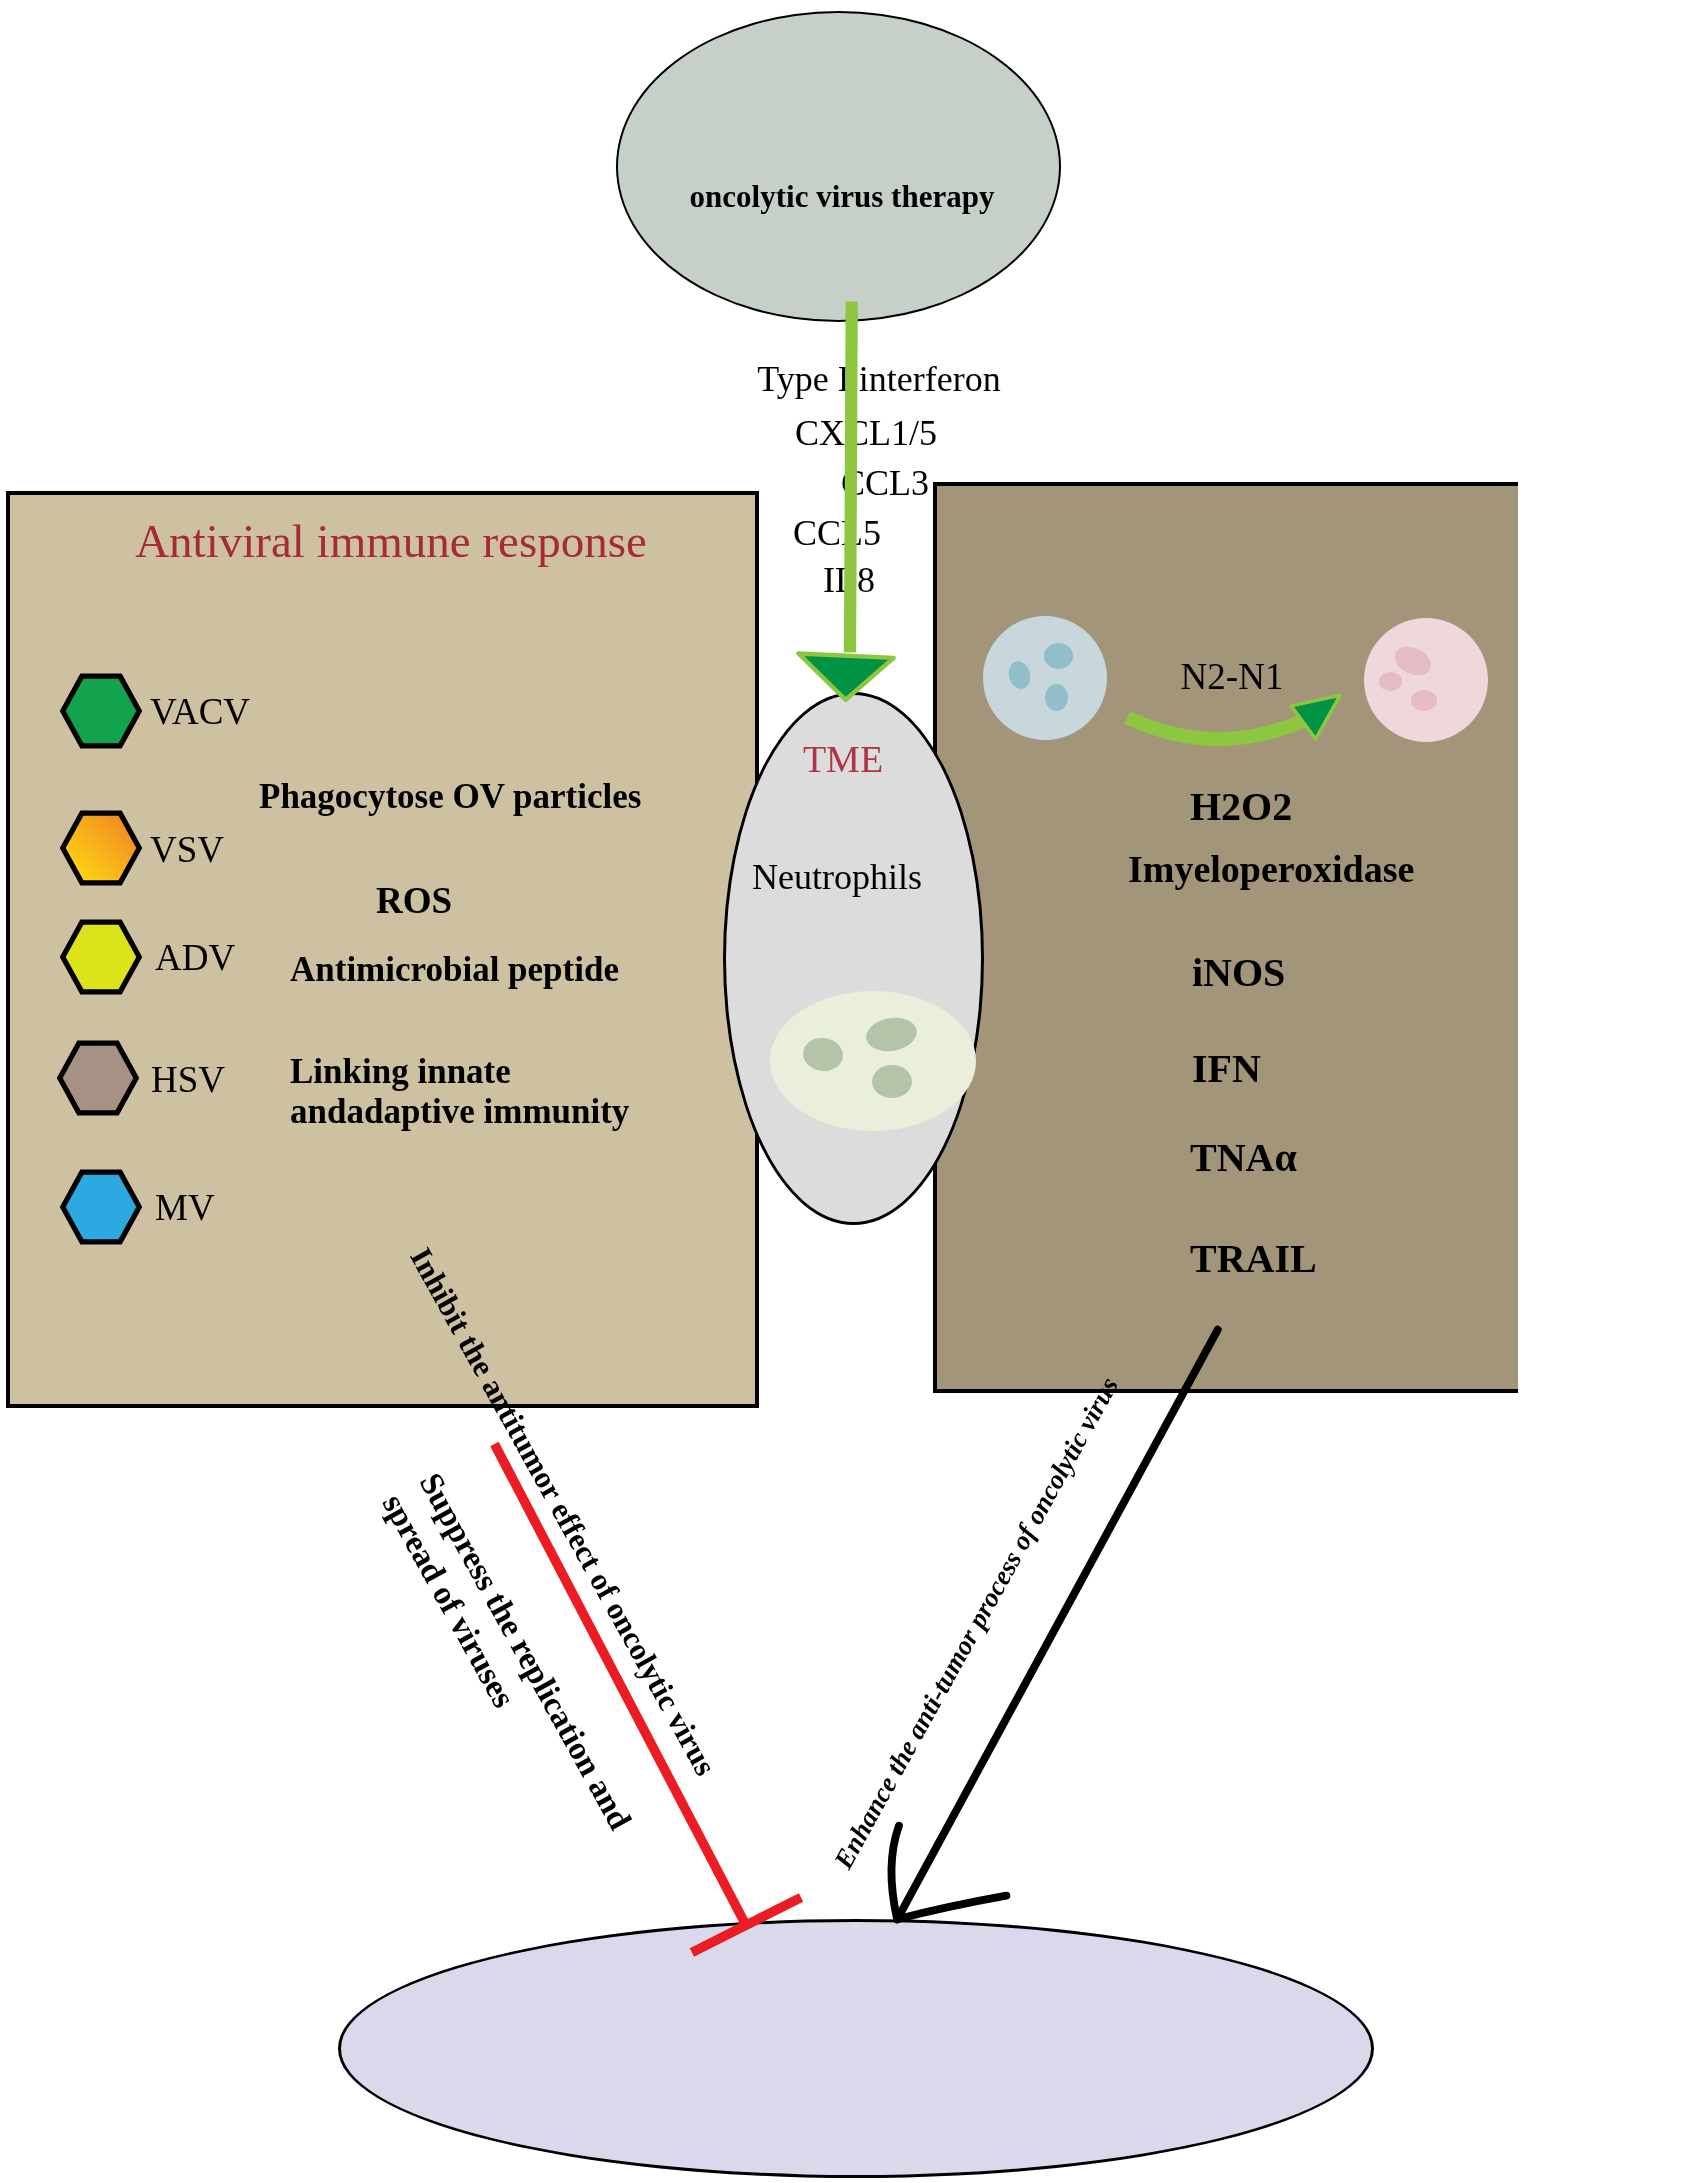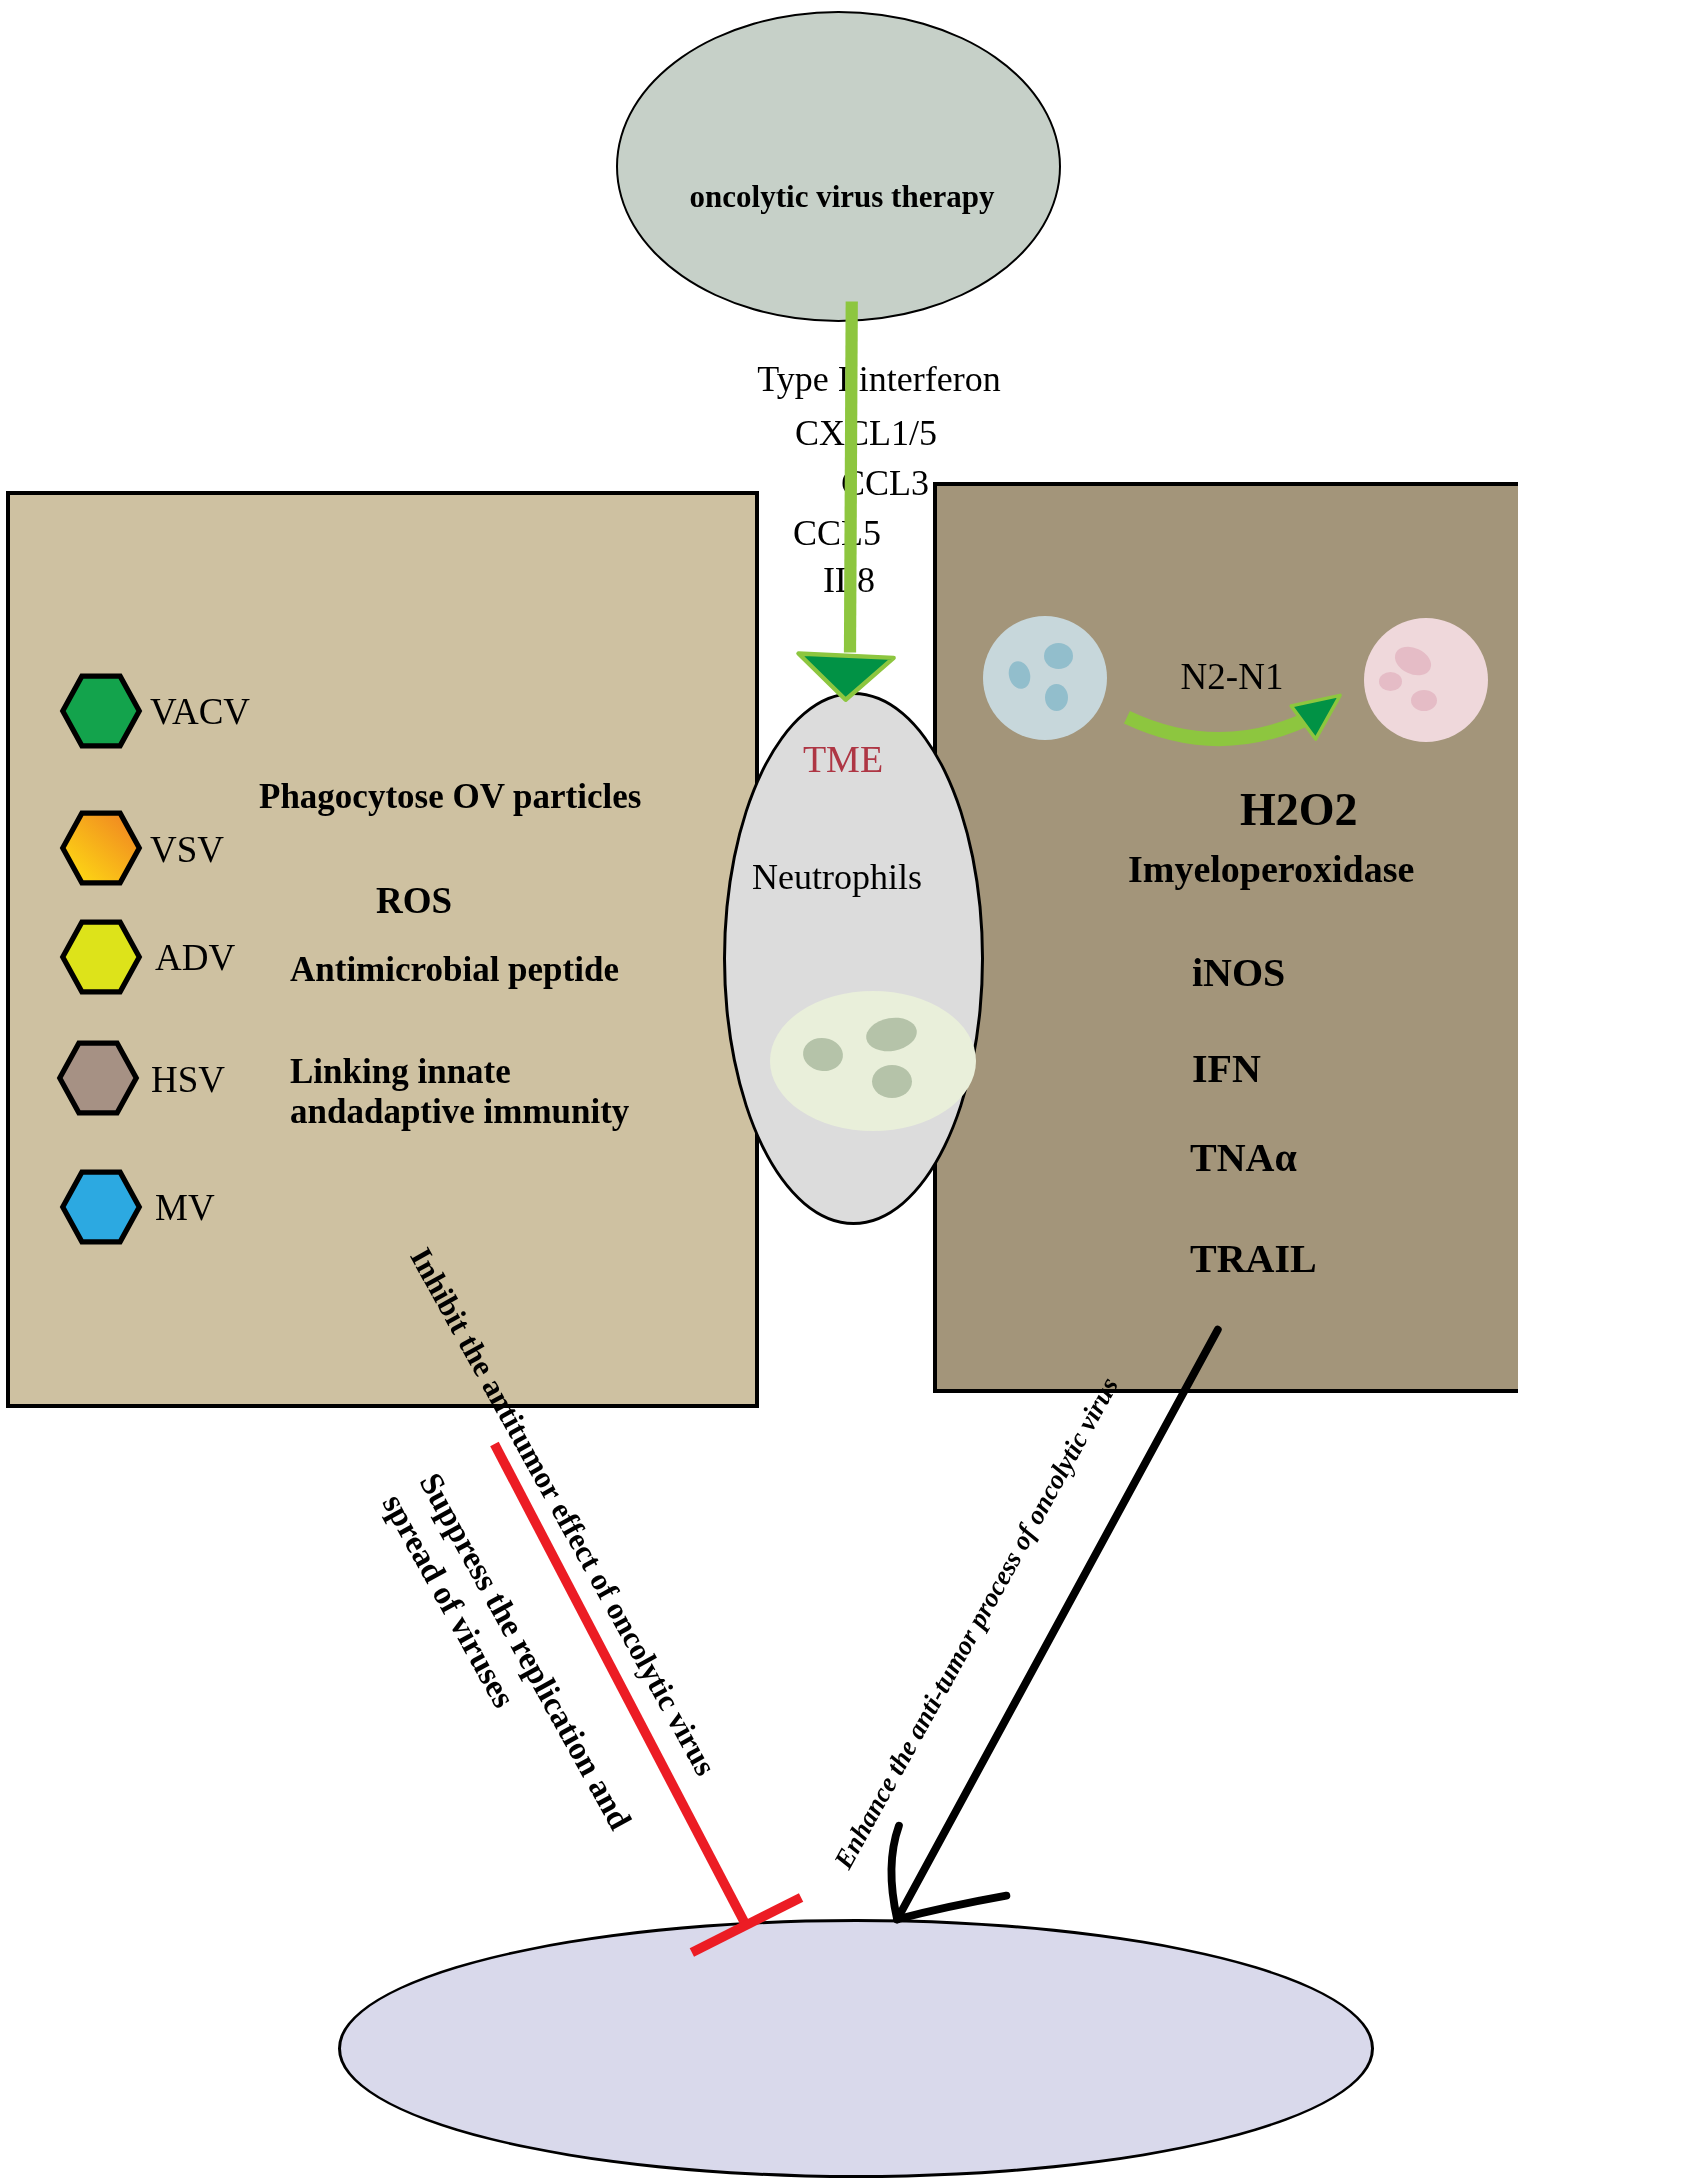--- a/index.html
+++ b/index.html
@@ -26,20 +26,21 @@
   <div class="abs ellipse" style="left: 616px; top: 10.5px; width: 445px; height: 311px; background-color: rgb(198, 208, 200);"></div>
   <div class="abs cx nowrap bold" style="left:842px;top:179px;font-size:31px;color:#000;">oncolytic virus therapy</div>
 
   <div class="abs cx nowrap" style="left:879px;top:358px;font-size:36px;">Type I interferon</div>
   <div class="abs cx nowrap" style="left:866px;top:412px;font-size:36px;">CXCL1/5</div>
   <div class="abs cx nowrap" style="left:845px;top:462px;font-size:36px;margin-left:40px;">CCL3</div>
   <div class="abs cx nowrap" style="left:837px;top:512px;font-size:36px;">CCL5</div>
   <div class="abs cx nowrap" style="left:849px;top:559px;font-size:36px;">IL8</div>
 
   <div class="abs box" style="left: 6.1px; top: 491px; width: 753px; height: 917px; background-color: rgb(206, 193, 161);"></div>
+  <div class="abs cx nowrap" style="left: 391px; top: 514px; font-size: 47px; color: rgb(165, 43, 53);">Antiviral immune response</div>
 
   <svg class="hexsvg" width="84" height="80" viewBox="0 0 96 92" style="left:59px;top:671px;">
     <polygon points="4,46 26,6 70,6 92,46 70,86 26,86" stroke="#000" stroke-width="6" style="fill: rgb(19, 163, 76);"></polygon>
   </svg>
   <svg class="hexsvg" width="84" height="80" viewBox="0 0 96 92" style="left:59px;top:808px;">
     <defs>
       <linearGradient id="vsv-grad" x1="0" y1="1" x2="1" y2="0">
         <stop offset="0" style="stop-color: rgb(255, 226, 18);"></stop>
         <stop offset="1" style="stop-color: rgb(239, 126, 35);"></stop>
       </linearGradient>
@@ -75,21 +76,21 @@
   <div class="dot" style="left: 1044px; top: 643px; width: 29px; height: 26px; background-color: rgb(146, 190, 204);"></div>
   <div class="dot" style="left: 1045px; top: 684px; width: 23px; height: 27px; background-color: rgb(146, 190, 204);"></div>
 
   <div class="abs" style="left: 1364px; top: 618px; width: 124px; height: 124px; border-radius: 50%; background-color: rgb(239, 216, 219);"></div>
   <div class="dot" style="left: 1394px; top: 648px; width: 38px; height: 26px; transform: rotate(25deg); background-color: rgb(229, 188, 198);"></div>
   <div class="dot" style="left: 1379px; top: 672px; width: 23px; height: 19px; background-color: rgb(229, 188, 198);"></div>
   <div class="dot" style="left: 1411px; top: 690px; width: 26px; height: 21px; background-color: rgb(229, 188, 198);"></div>
 
   <div class="abs cx nowrap" style="left:1232px;top:655px;font-size:37px;">N2-N1</div>
 
-  <div class="abs nowrap bold" style="left:1240px;top:783px;font-size:46px;">H2O2</div>
+  <div class="abs nowrap bold" style="left:1190px;top:783px;font-size:40px;">H2O2</div>
   <div class="abs nowrap bold" style="left:1128px;top:847px;font-size:38px;">Imyeloperoxidase</div>
   <div class="abs nowrap bold" style="left:1192px;top:949px;font-size:40px;">iNOS</div>
   <div class="abs nowrap bold" style="left:1192px;top:1045px;font-size:40px;">IFN</div>
   <div class="abs nowrap bold" style="left:1190px;top:1134px;font-size:40px;">TNAα</div>
   <div class="abs nowrap bold" style="left:1190px;top:1235px;font-size:40px;">TRAIL</div>
 
   <div class="abs" style="left: 723px; top: 692px; width: 261px; height: 533px; border-radius: 50%; border: 3.5px solid rgb(0, 0, 0); box-sizing: border-box; background-color: rgb(220, 220, 220);"></div>
   <div class="abs cx nowrap" style="left: 843px; top: 737px; font-size: 38px; color: rgb(174, 54, 68);">TME</div>
   <div class="abs cx nowrap" style="left:837px;top:856px;font-size:36px;">Neutrophils</div>
 

